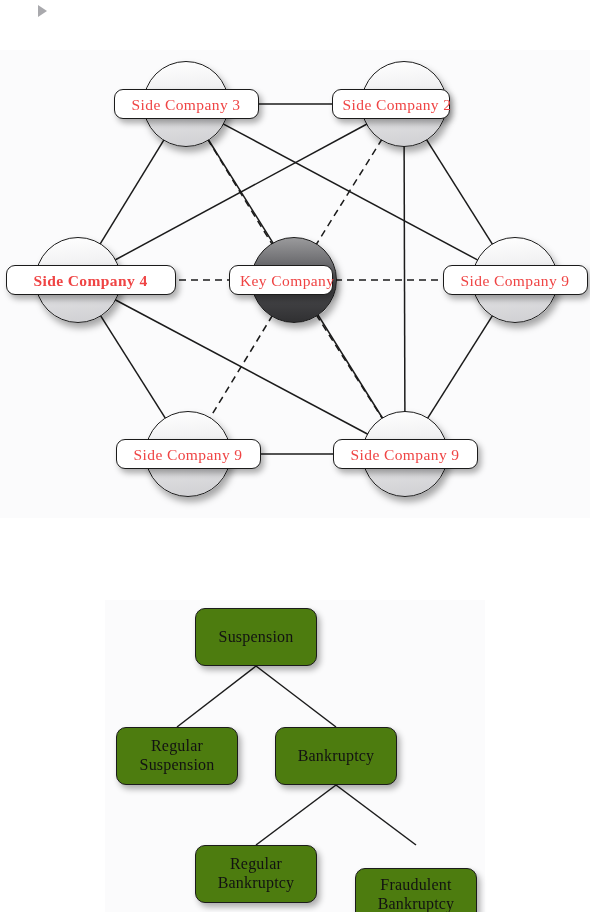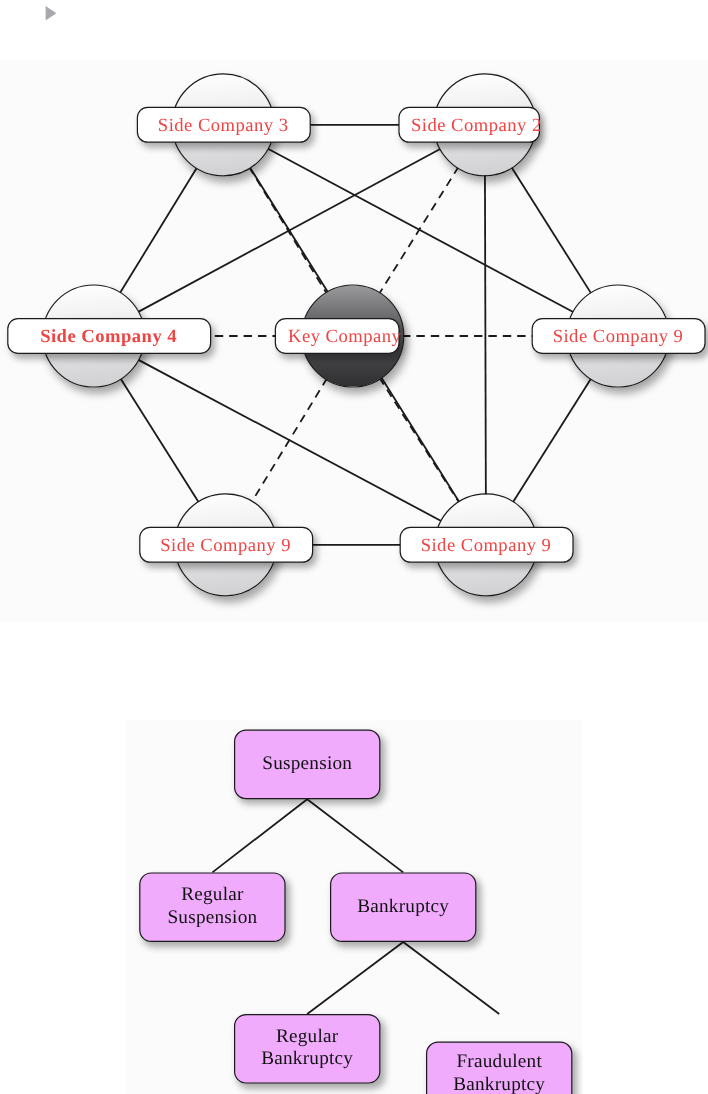--- a/index.html
+++ b/index.html
@@ -88,21 +88,21 @@
     white-space: nowrap;
     font-size: 15.5px;
     letter-spacing: 0.4px;
     color: #ef4444;
     padding: 0 10px;
   }
 
   
   .tbox {
     position: absolute;
-    background: #f0abfc;
+    background: #4d7c0f;
     border: 1.6px solid #1b1b1b;
     border-radius: 10px;
     box-shadow: 3px 4px 6px rgba(0,0,0,0.32);
     box-sizing: border-box;
     display: flex;
     align-items: center;
     justify-content: center;
     text-align: center;
     font-size: 16px;
     line-height: 1.18;

